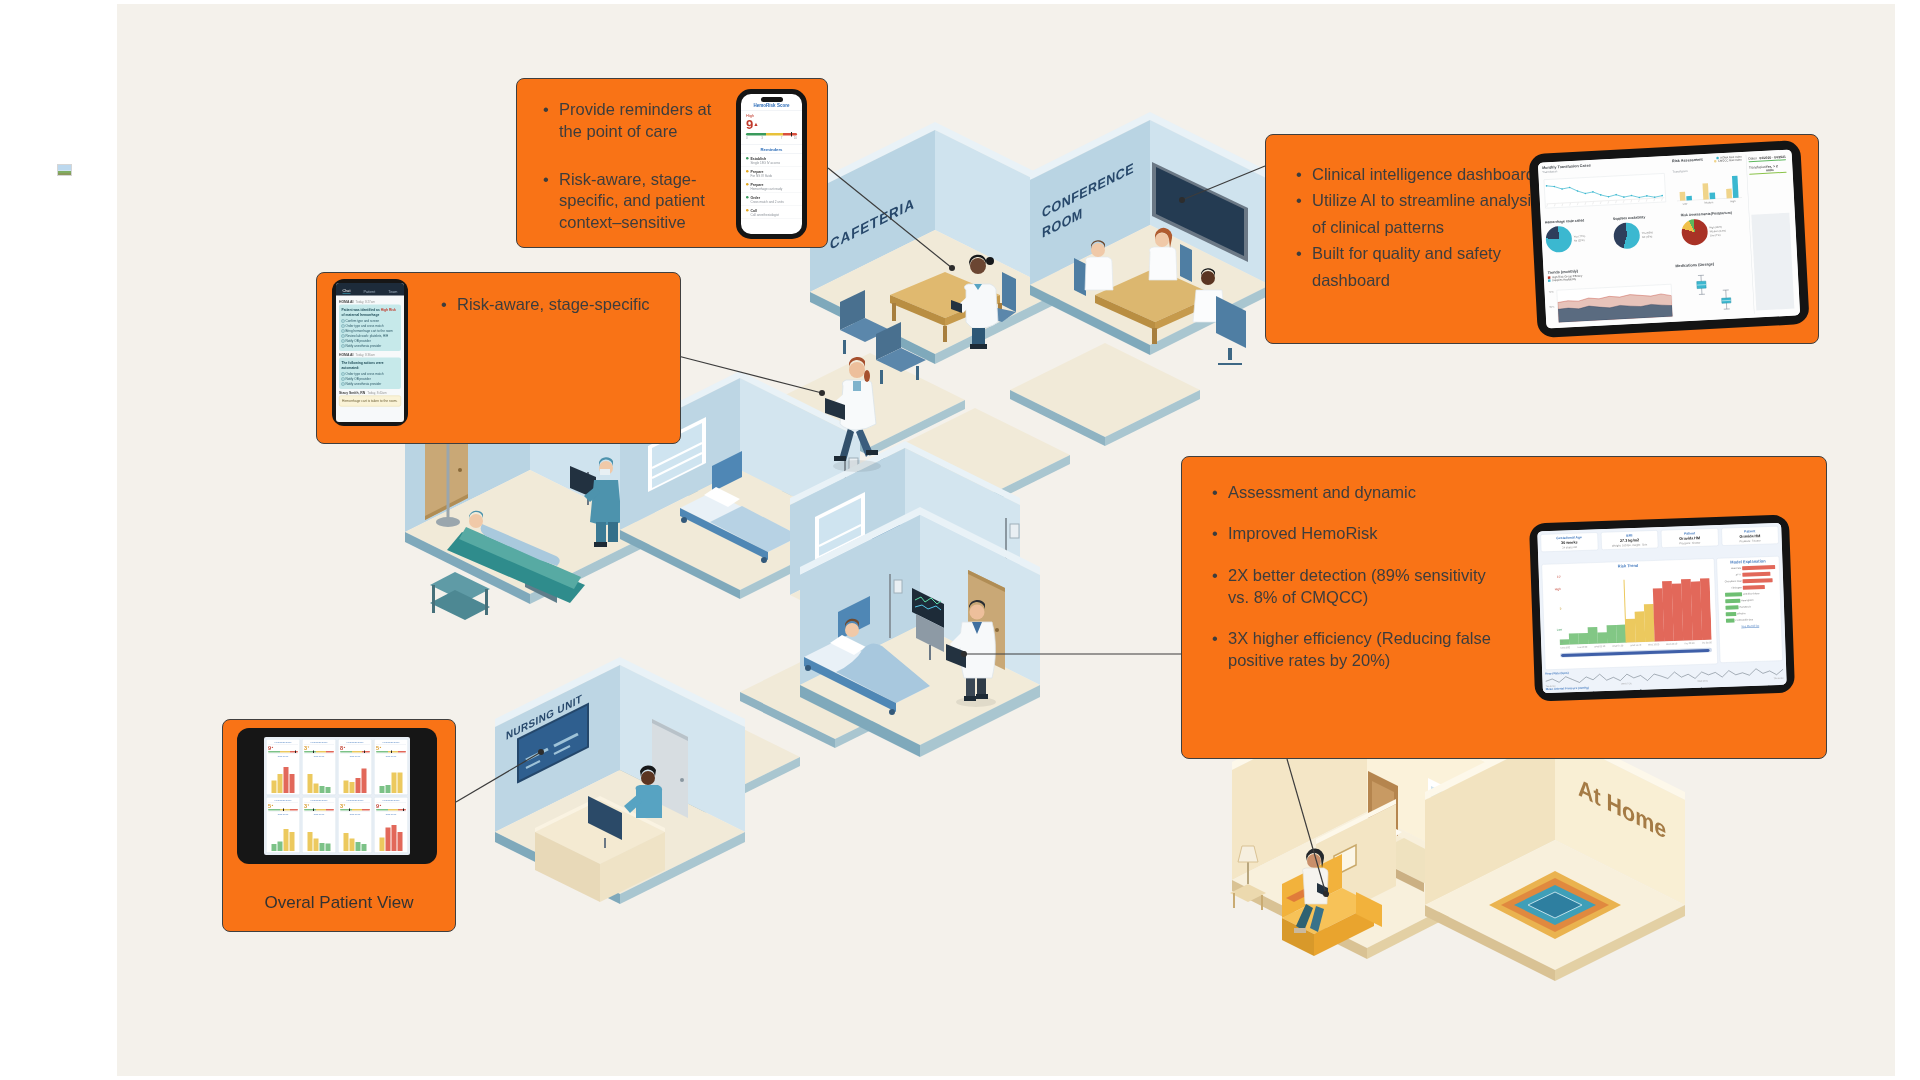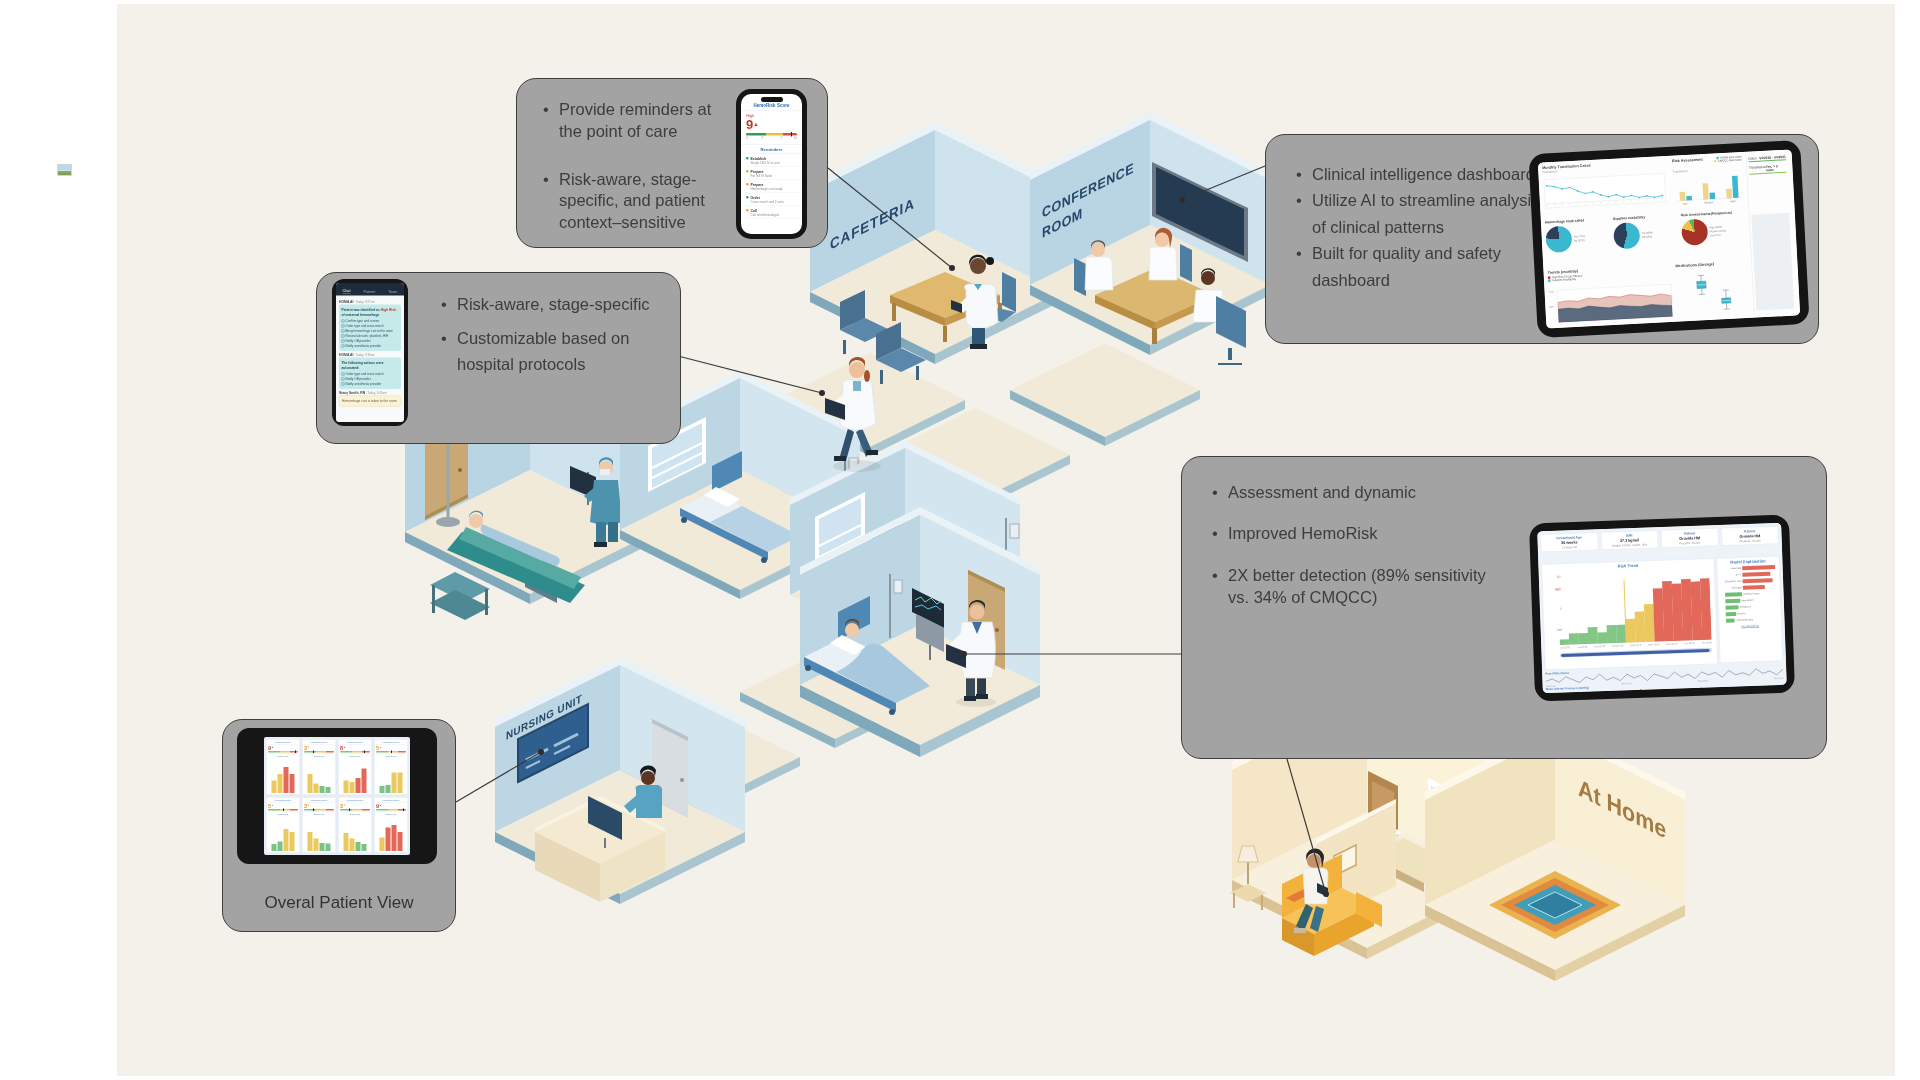--- a/index.html
+++ b/index.html
@@ -3,21 +3,21 @@
 <meta charset="utf-8">
 <style>
   html,body{margin:0;padding:0;width:1920px;height:1080px;overflow:hidden;background:#ffffff;
     font-family:"Liberation Sans",sans-serif;}
   .canvas-bg{position:absolute;left:117px;top:4px;width:1778px;height:1072px;background:#f4f1eb;}
   .scene-svg{position:absolute;left:0;top:0;width:1920px;height:1080px;z-index:1;}
   .tiny-thumb{position:absolute;left:57px;top:164px;width:13px;height:10px;z-index:3;
     background:linear-gradient(#bcd8ee 0 50%,#cfe3f2 50% 58%,#7fae62 58% 78%,#8a9a5b 78% 100%);
     border:0.5px solid #d6d6d6;}
   
-  .callout{position:absolute;background:#a3a3a3;border:1.3px solid #3f3f3f;border-radius:20px;z-index:2;box-sizing:border-box;}
+  .callout{position:absolute;background:#f97316;border:1.3px solid #3f3f3f;border-radius:8px;z-index:2;box-sizing:border-box;}
   .co-bullets{list-style:none;margin:0;padding:0;color:#3d3d3d;font-size:16.5px;}
   .co-bullets li{position:relative;padding-left:16px;}
   .co-bullets li::before{content:"•";position:absolute;left:0;top:0;}
   #co1{left:516px;top:78px;width:312px;height:170px;}
   #co1 .co-bullets{position:absolute;left:26px;top:20px;width:192px;line-height:1.32;}
   #co1 .co-bullets li{margin-bottom:26px;}
   #co2{left:316px;top:272px;width:365px;height:172px;}
   #co2 .co-bullets{position:absolute;left:124px;top:18px;width:232px;line-height:1.62;}
   #co2 .co-bullets li{margin-bottom:7px;}
   #co3{left:1265px;top:134px;width:554px;height:210px;}
@@ -638,21 +638,20 @@
           </ul>
         </div>
         <div class="pd-meta"><b>Stacy Smith, RN</b><span>Today, 8:40am</span></div>
         <div class="bubble yellow"><span>Hemorrhage cart is taken to the room.</span></div>
       </div>
     </div>
       </div>
   </div>
   <ul class="co-bullets">
     <li>Risk-aware, stage-specific</li>
-    <li>Customizable based on hospital protocols</li>
   </ul>
 </div>
 
 <div class="callout" id="co3">
   <ul class="co-bullets">
     <li>Clinical intelligence dashboard</li>
     <li>Utilize AI to streamline analysis of clinical patterns</li>
     <li>Built for quality and safety dashboard</li>
   </ul>
   <div class="tablet" id="tabA">
@@ -806,21 +805,22 @@
       </div>
     </div>
       </div>
   </div>
 </div>
 
 <div class="callout" id="co4">
   <ul class="co-bullets">
     <li>Assessment and dynamic</li>
     <li>Improved HemoRisk</li>
-    <li>2X better detection (89% sensitivity vs. 34% of CMQCC)</li>
+    <li>2X better detection (89% sensitivity vs. 8% of CMQCC)</li>
+    <li>3X higher efficiency (Reducing false positive rates by 20%)</li>
   </ul>
   <div class="tablet" id="tabB">
     <div class="tab-screen">
         <div class="tabB-wrap">
       <div class="stat-cards" id="rt-stats">
             <div class="stat-card">
               <div class="t">Gestational Age</div>
               <div class="v">30 weeks</div>
               <div class="s">24 years old</div>
             </div>

